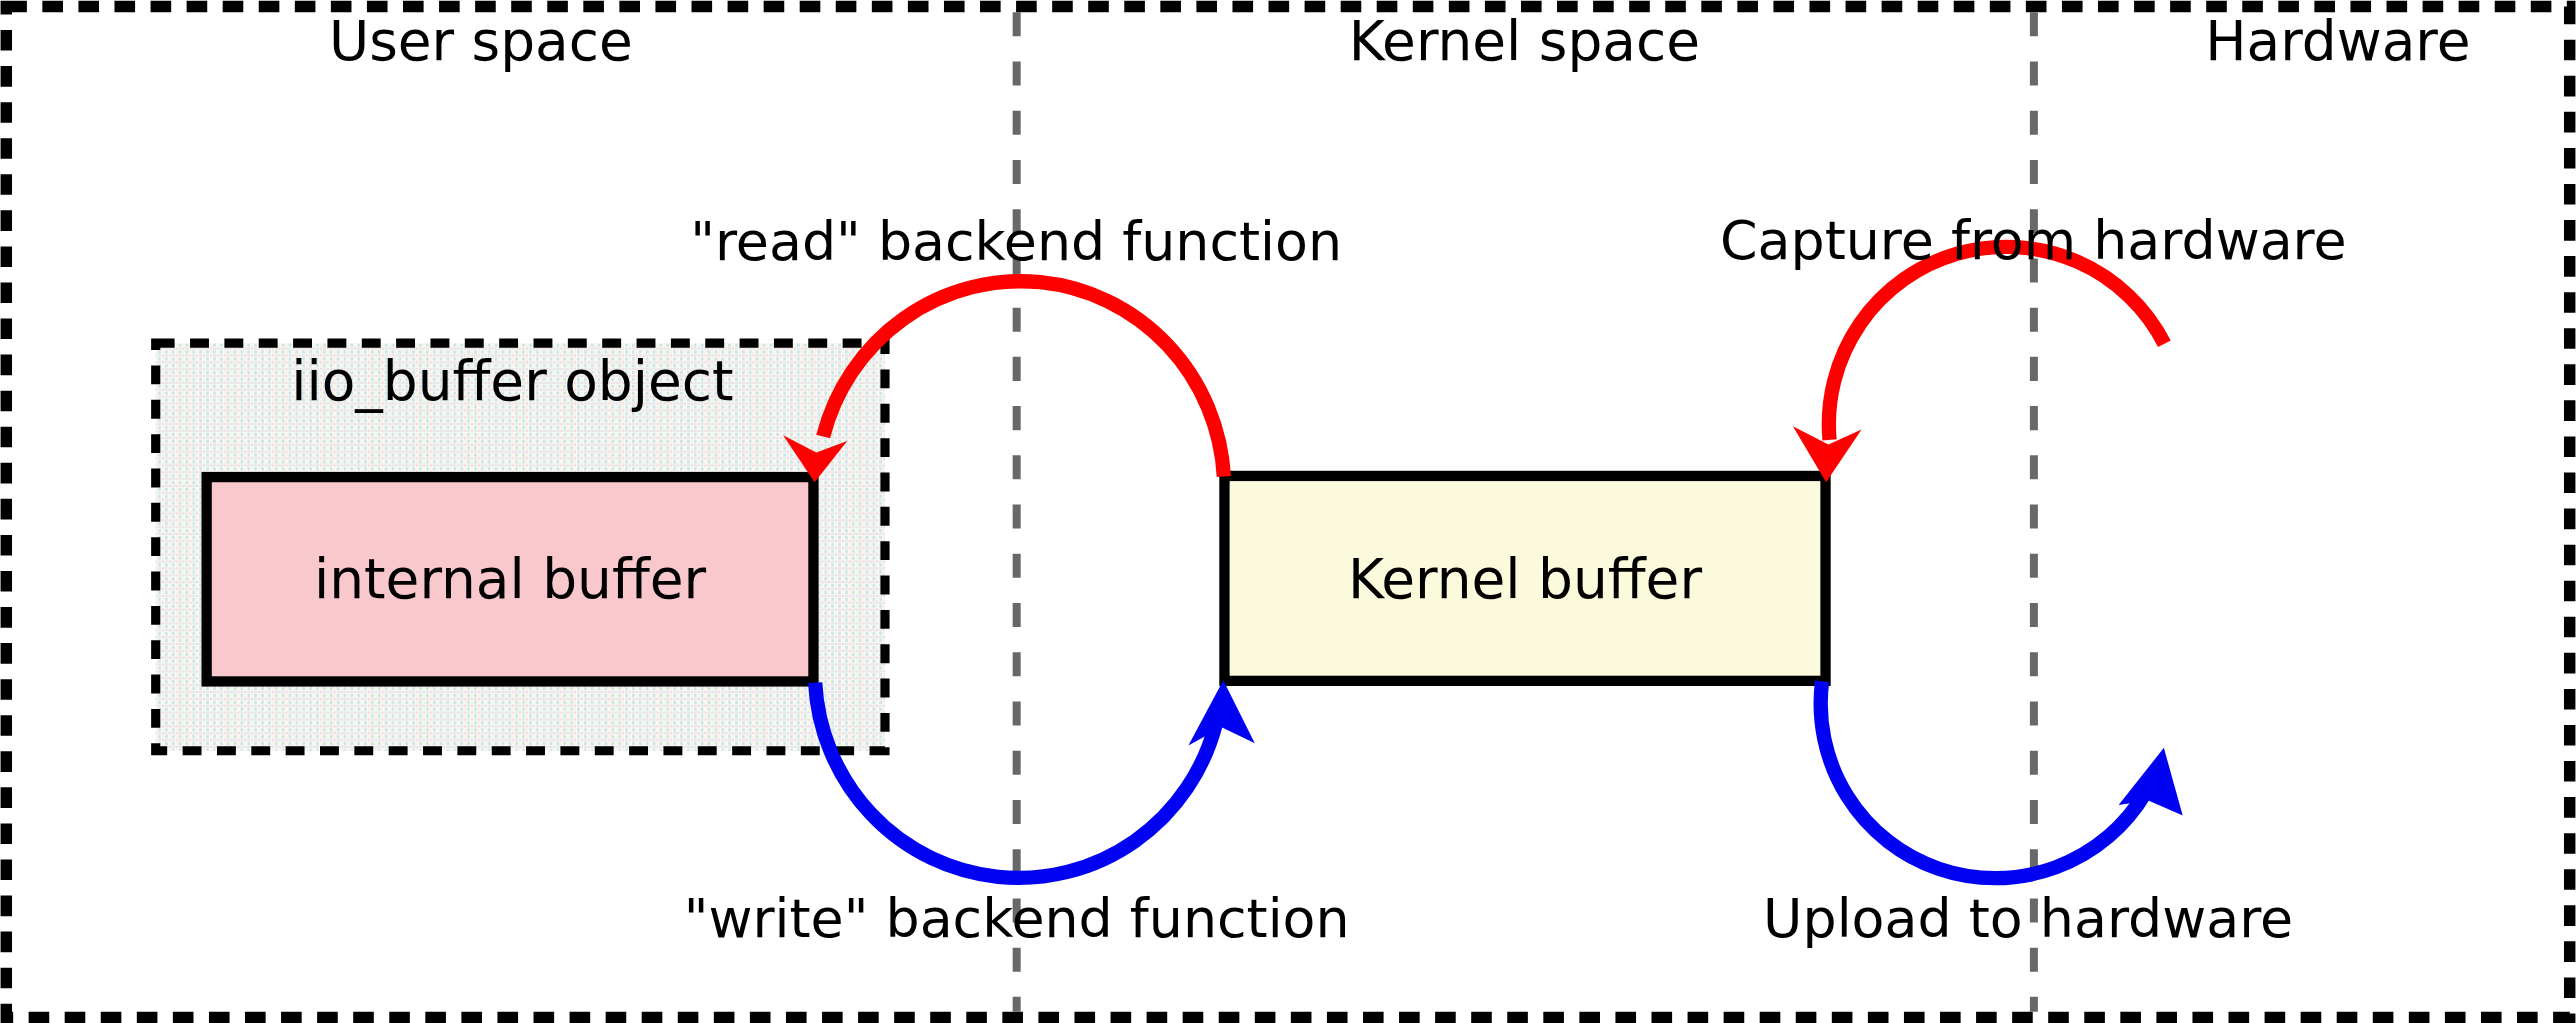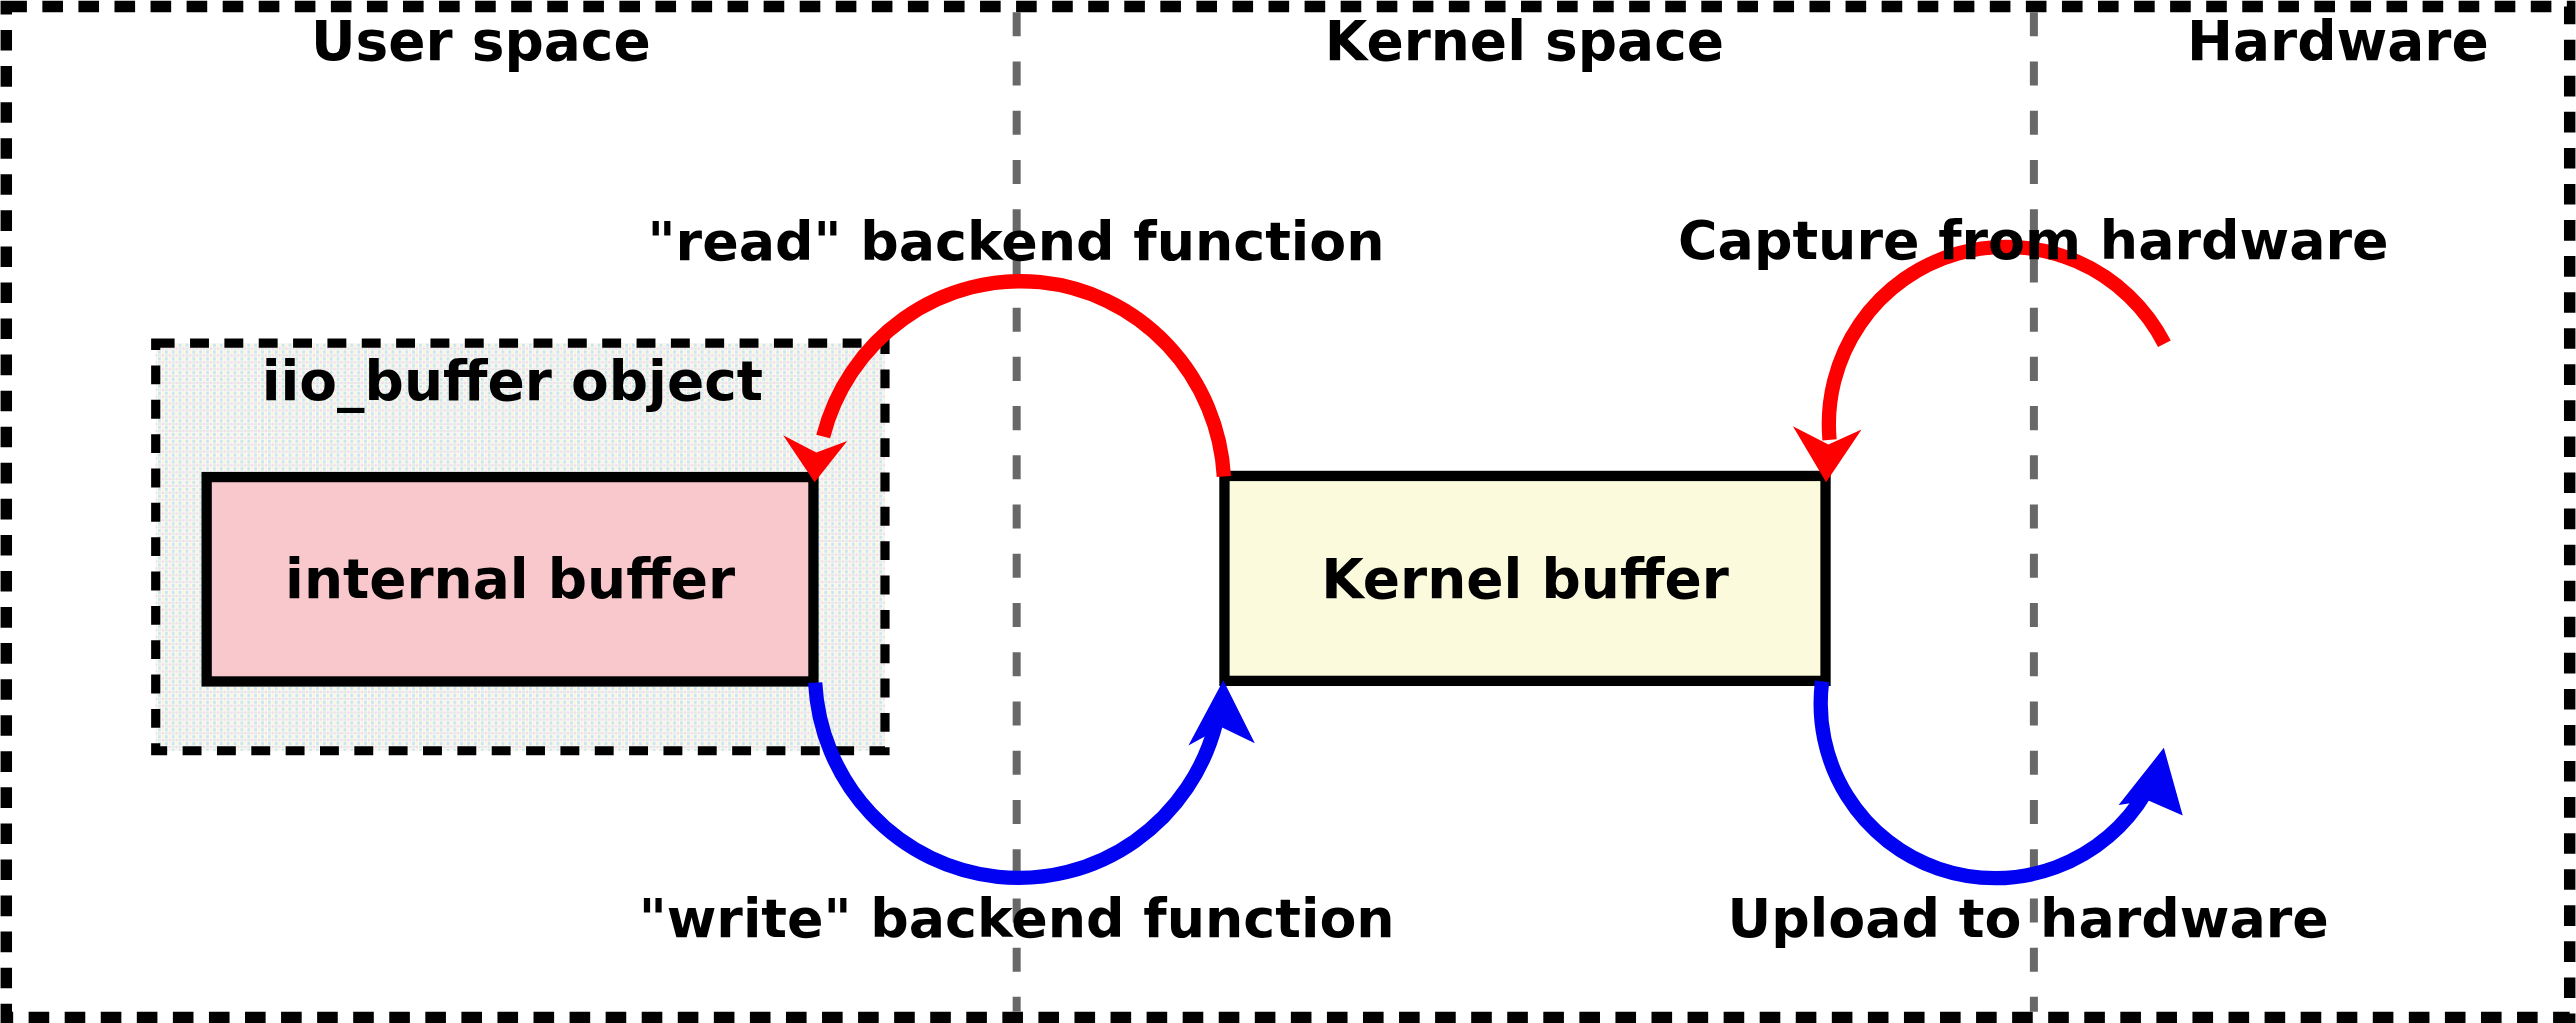--- a/index.html
+++ b/index.html
@@ -6,21 +6,20 @@
     margin: 0;
     padding: 0;
     background: #ffffff;
   }
   .stage {
     position: relative;
     width: 2576px;
     height: 1024px;
     background: #ffffff;
     overflow: hidden;
-    font-weight: bold;
   }
   svg { display: block; }
   text {
     font-family: "DejaVu Sans", "Liberation Sans", sans-serif;
     font-size: 96px;
     fill: #000000;
   }
   text.flow-label { font-size: 94px; }
   .mid { text-anchor: middle; }
 </style>

